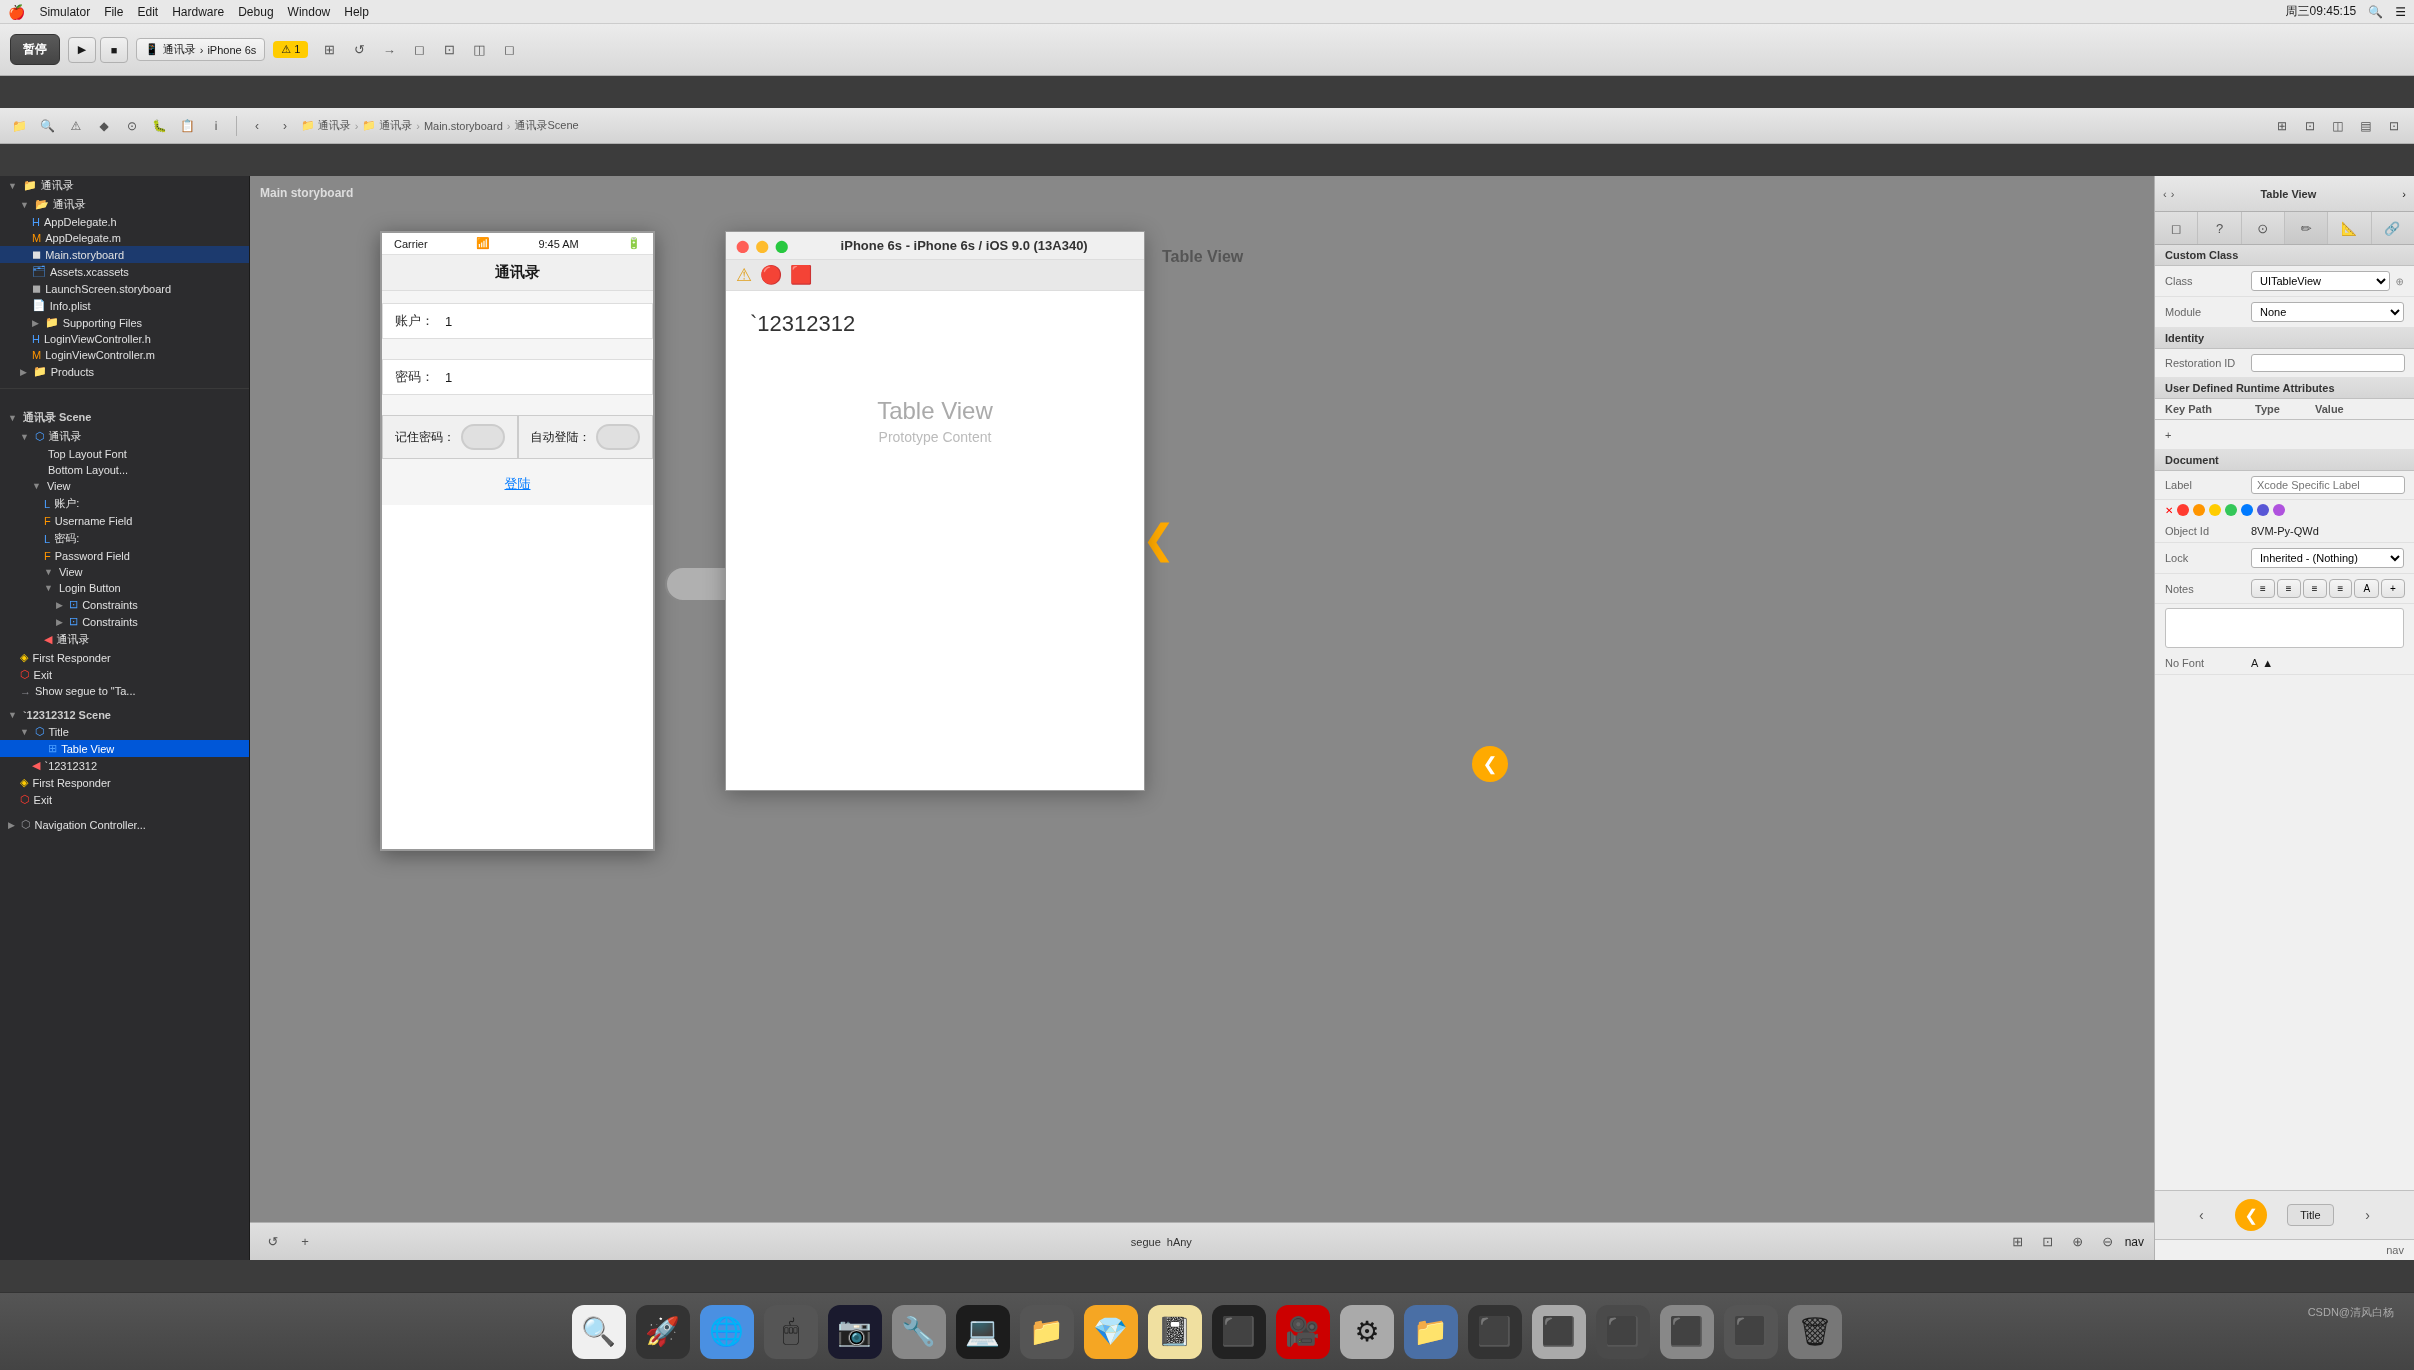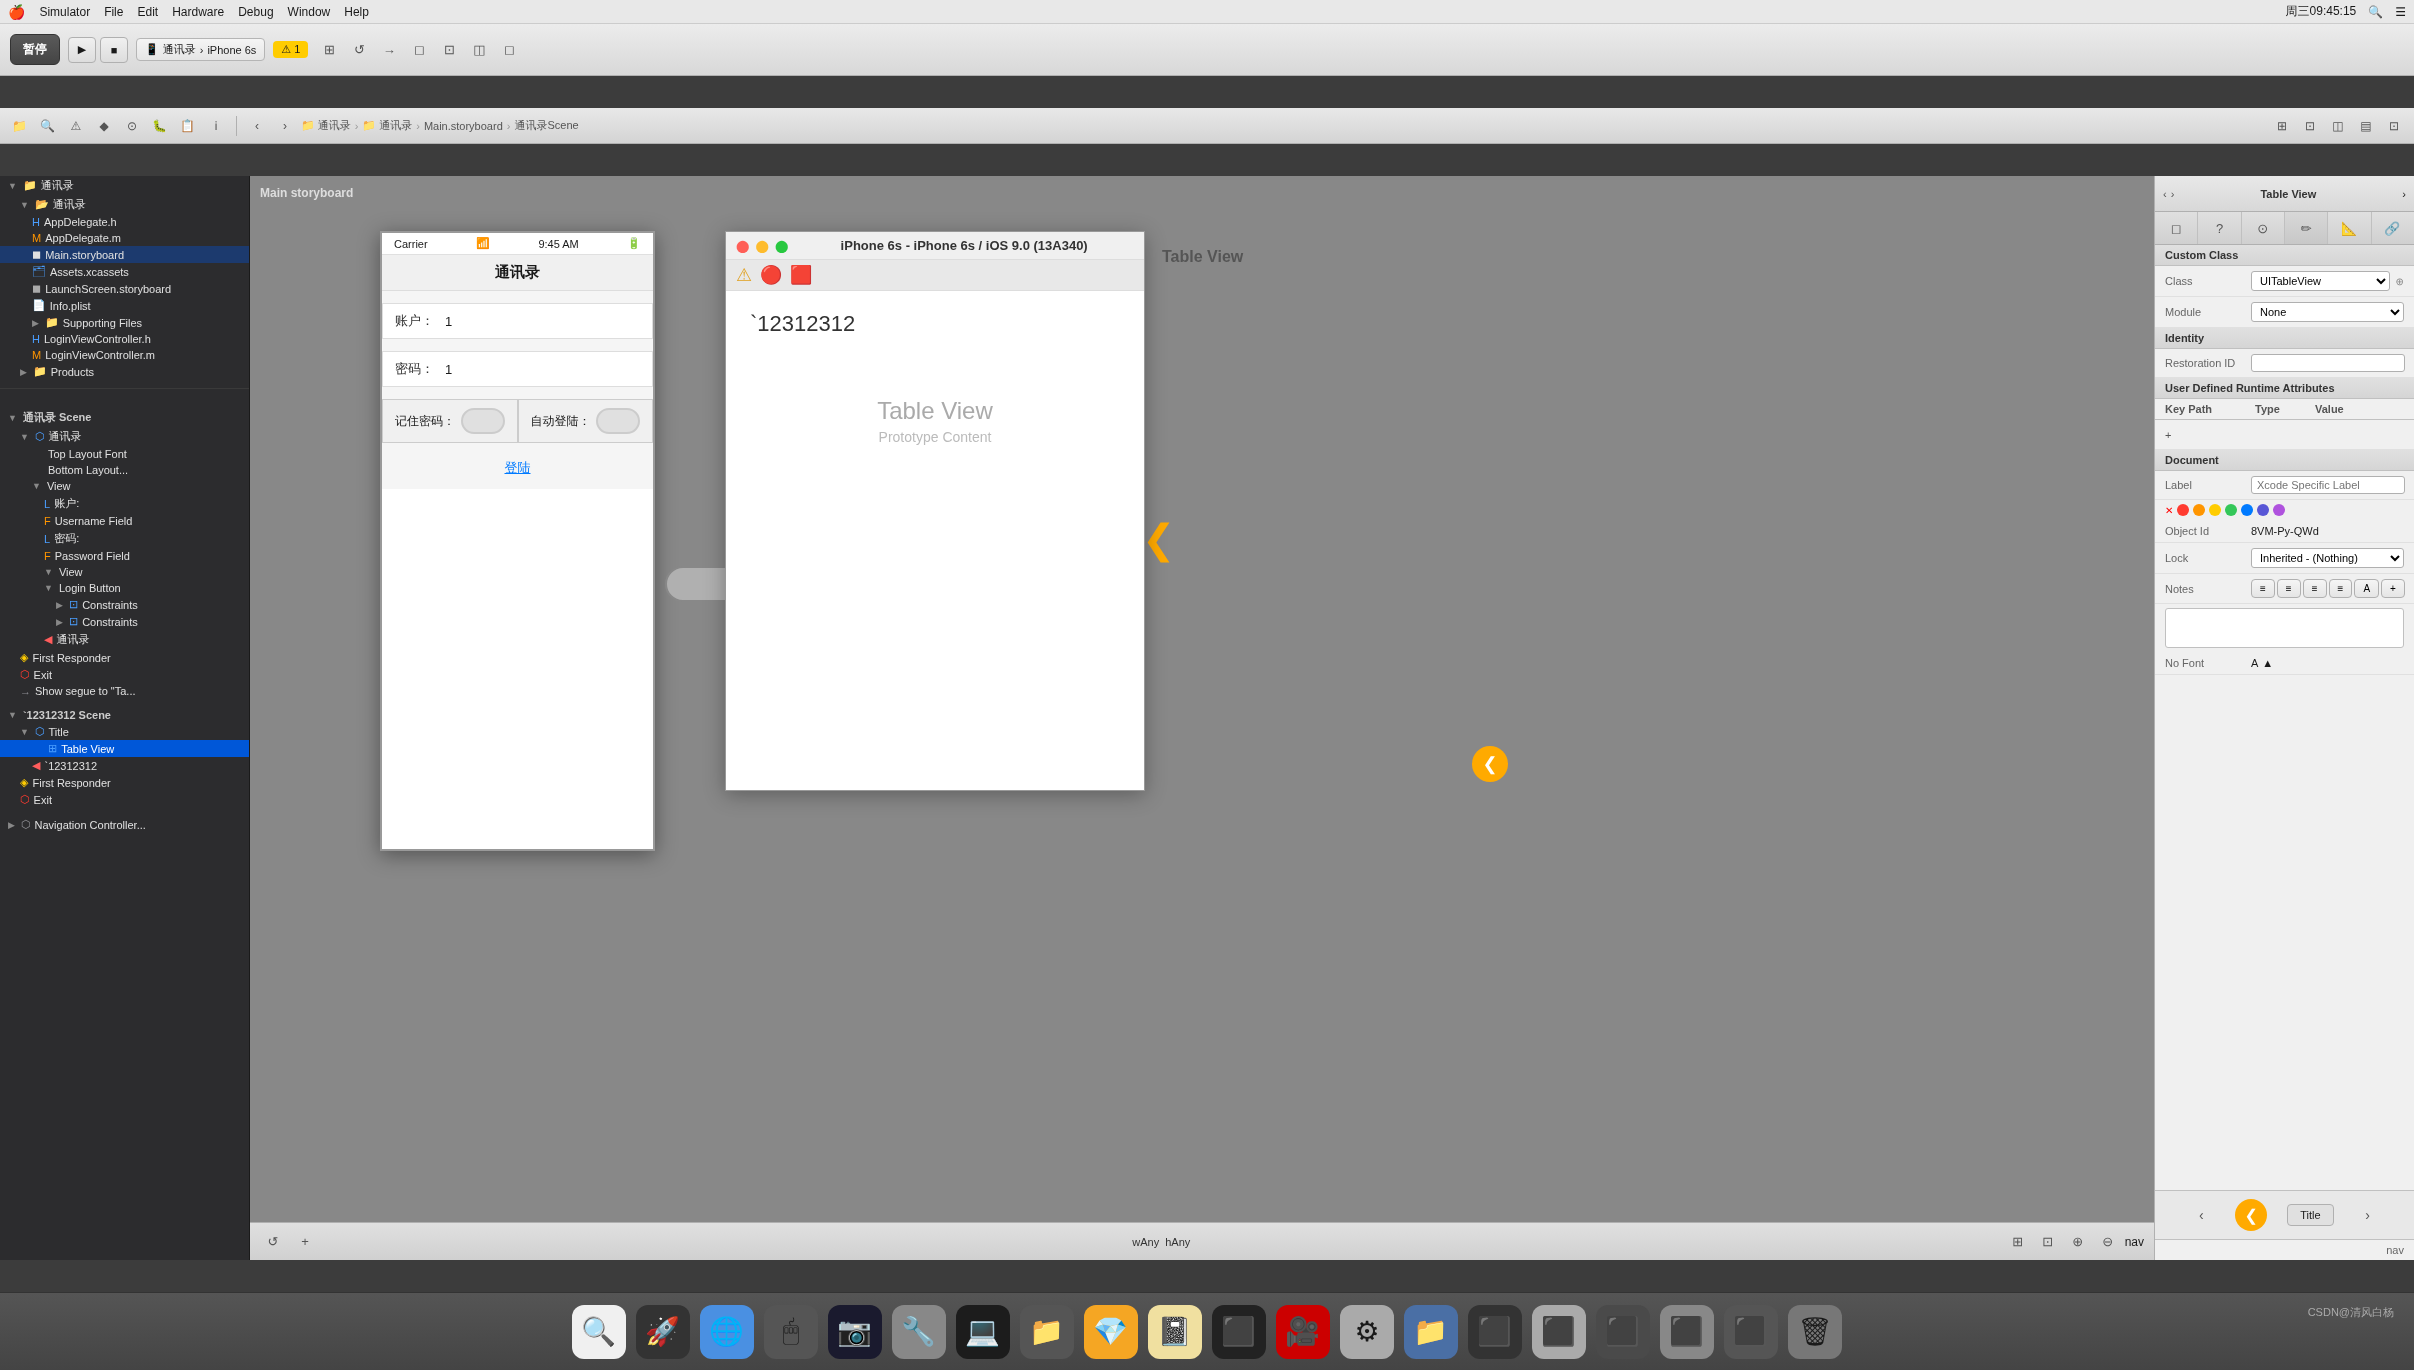--- a/index.html
+++ b/index.html
@@ -213,21 +213,21 @@
       background: #f0f0f0;
       text-align: center;
       padding: 8px;
       font-size: 15px;
       font-weight: 600;
       border-bottom: 1px solid #ddd;
     }
     .form-row {
       display: flex;
       align-items: center;
-      margin-bottom: 12px;
+      margin-bottom: 20px;
       background: white;
       border: 1px solid #ddd;
       padding: 8px 12px;
     }
     .form-label {
       font-size: 13px;
       color: #333;
       width: 50px;
       flex-shrink: 0;
     }
@@ -830,21 +830,21 @@
         </div>
 
         <div style="position:absolute;top:72px;left:912px;font-size:16px;font-weight:600;color:#555;">Table View</div>
 
         <div class="storyboard-bottom">
           <div class="storyboard-bottom-left">
             <div class="icon-btn">↺</div>
             <div class="icon-btn">+</div>
           </div>
           <div class="bottom-bar-center">
-            <span>wAny</span>
+            <span>segue</span>
             <span>hAny</span>
           </div>
           <div class="storyboard-bottom-right">
             <div class="icon-btn">⊞</div>
             <div class="icon-btn">⊡</div>
             <div class="icon-btn">⊕</div>
             <div class="icon-btn">⊖</div>
             <span>nav</span>
           </div>
         </div>

